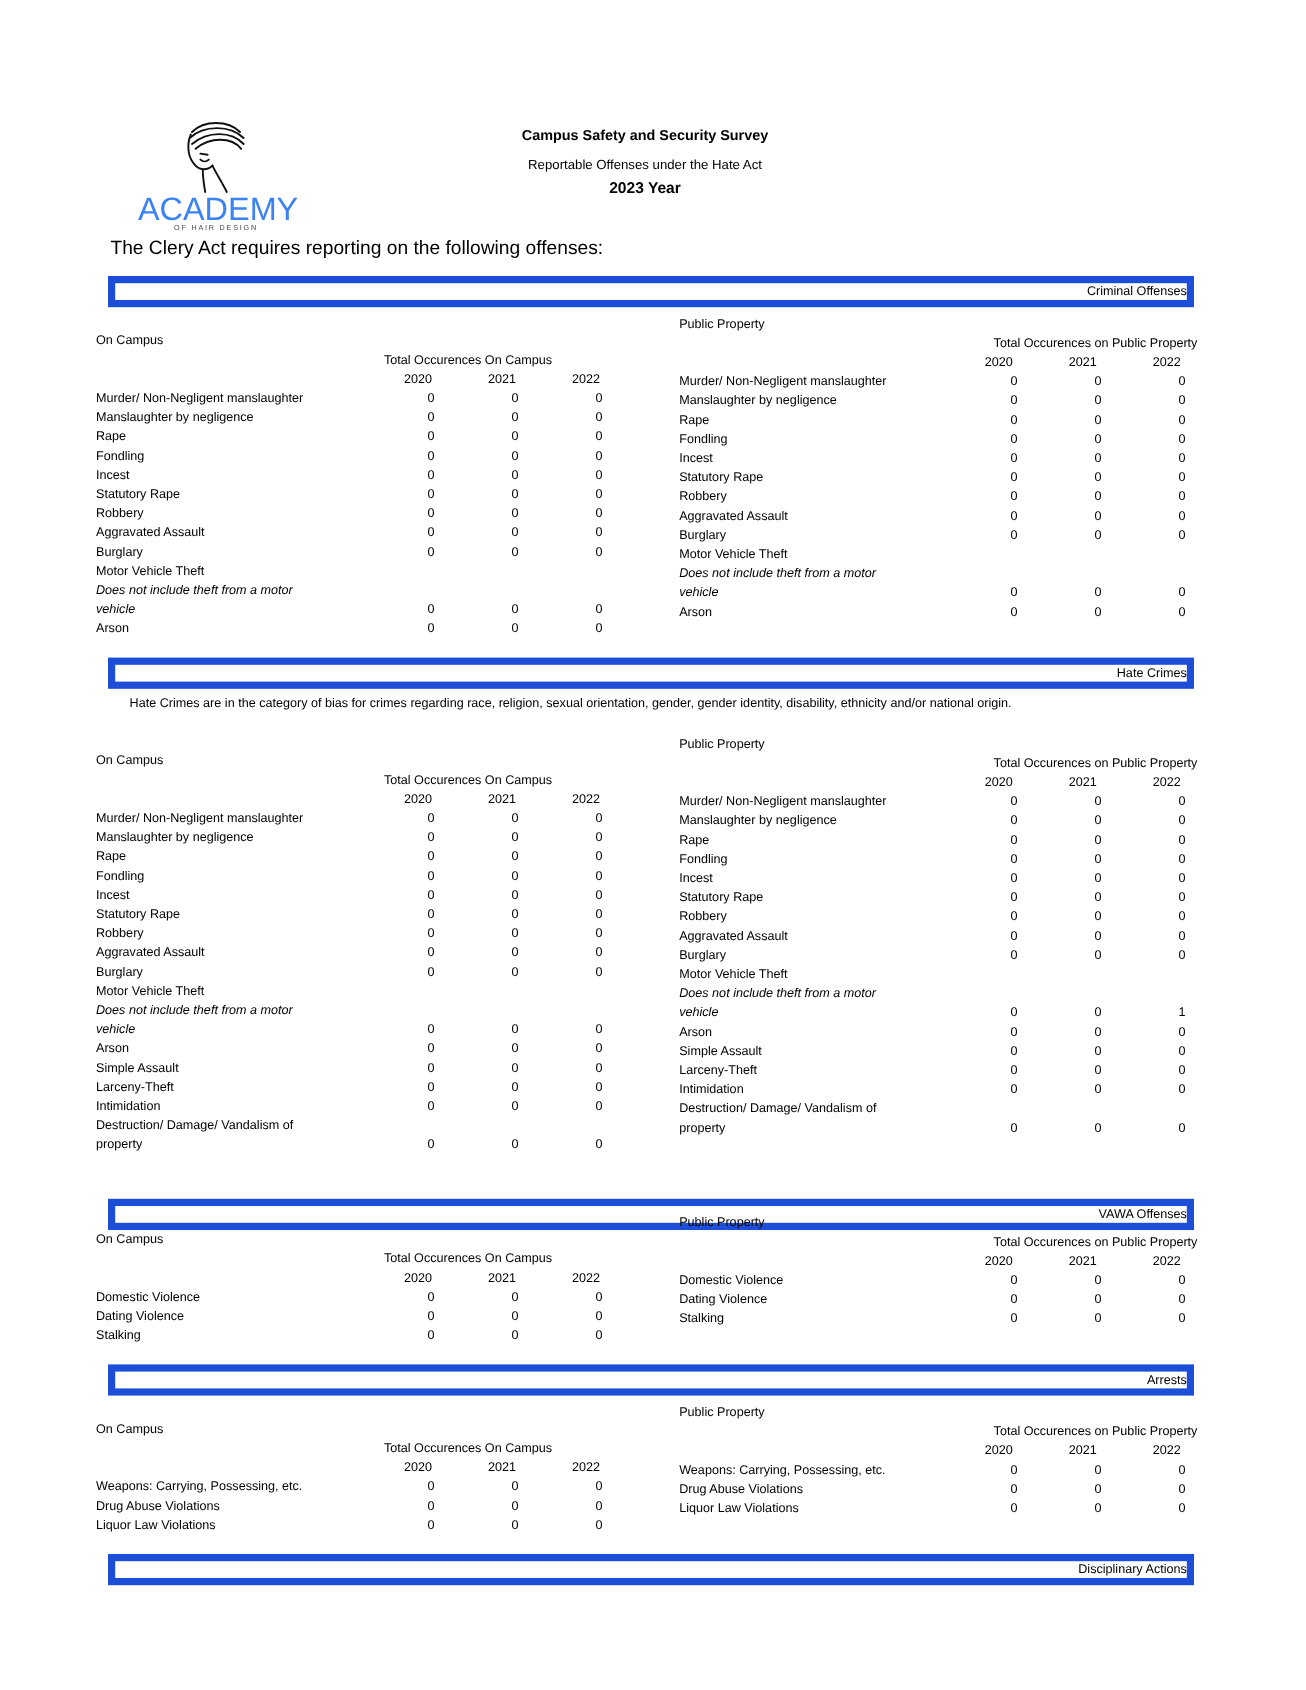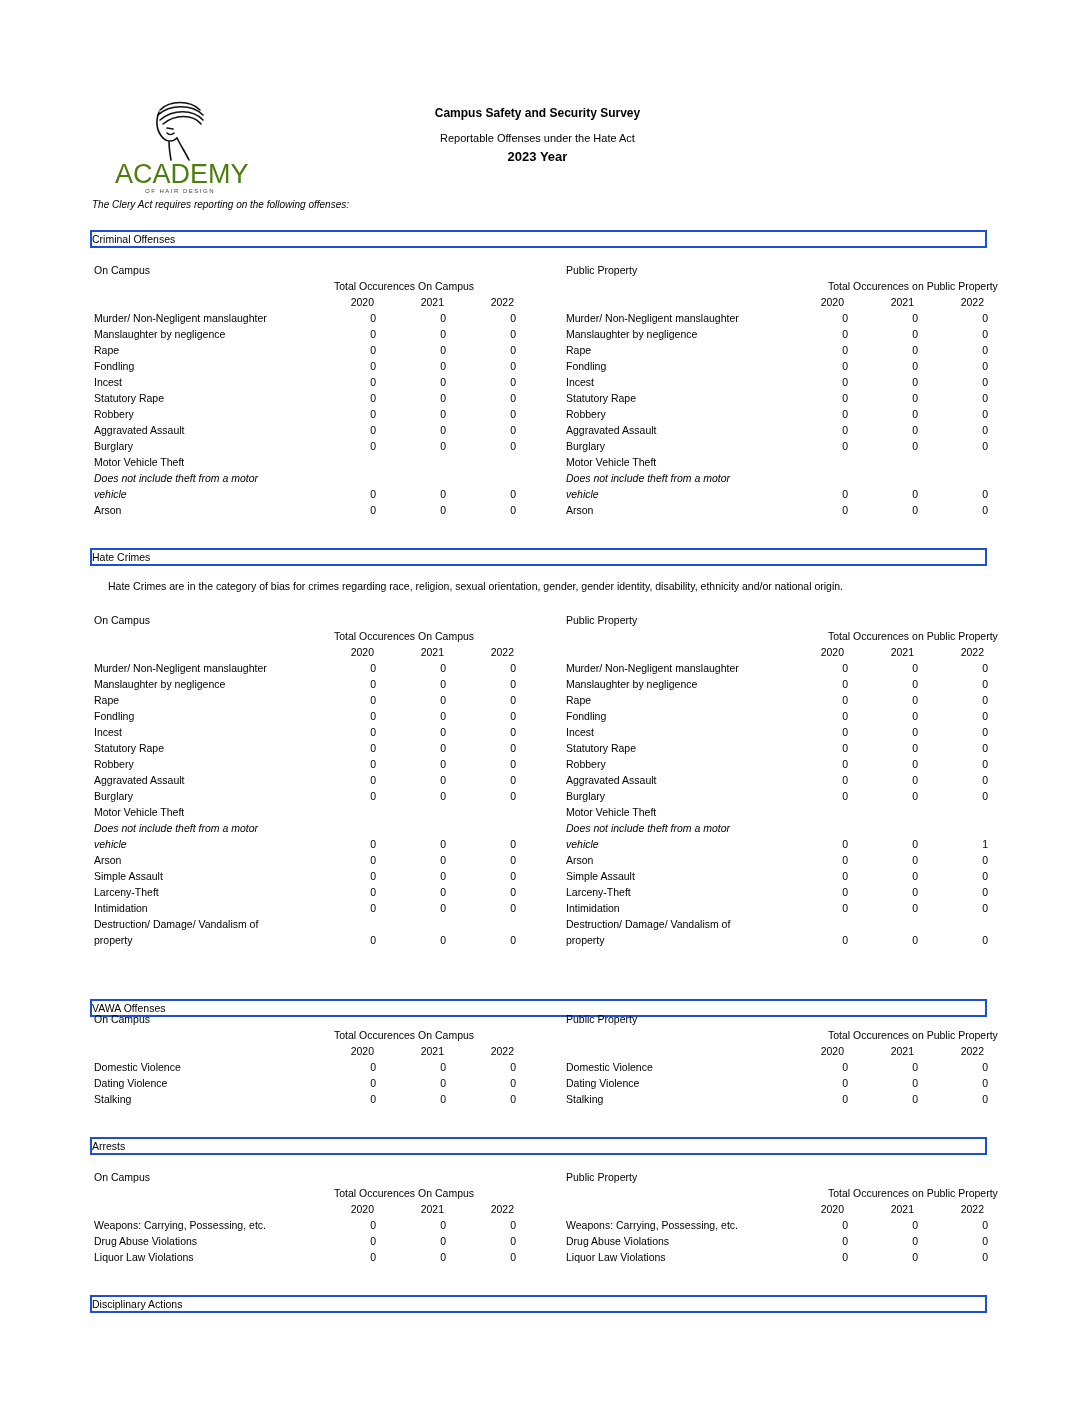--- a/index.html
+++ b/index.html
@@ -4,34 +4,34 @@
 <style>
   html, body { margin: 0; padding: 0; background: #ffffff; }
   body {
     width: 1088px; height: 1408px; position: relative; overflow: hidden;
     font-family: "Liberation Sans", sans-serif; color: #000;
     font-size: 11px;
   }
   .abs { position: absolute; }
   .logo { left: 115px; top: 98px; width: 130px; height: 102px; }
   .logo-word { position: absolute; left: 0; top: 62px; width: 130px; text-align: center;
-    font-family: "Liberation Sans", sans-serif; font-size: 27px; color: #4d7c0f; letter-spacing: 0px; line-height: 28px; }
+    font-family: "Liberation Sans", sans-serif; font-size: 27px; color: #3b82f6; letter-spacing: 0px; line-height: 28px; }
   .logo-sub { position: absolute; left: 0; top: 90px; width: 130px; text-align: center;
     font-size: 6px; letter-spacing: 1.5px; color: #444; }
   .title { left: 300px; width: 475px; text-align: center; font-weight: bold; }
   .t1 { top: 106px; font-size: 12px; }
   .t2 { top: 132px; font-size: 11px; font-weight: normal; }
   .t3 { top: 149px; font-size: 13px; }
-  .intro { left: 92px; top: 199px; font-size: 10px; font-style: italic; }
-  .band { left: 90px; width: 893px; height: 14px; border: 2px solid #1d4ed8; text-align: left;
+  .intro { left: 92px; top: 199px; font-size: 16px; }
+  .band { left: 90px; width: 893px; height: 14px; border: 6px solid #1d4ed8; text-align: right;
     font-size: 10.5px; line-height: 14px; box-sizing: content-box; }
   .note { left: 108px; font-size: 10.5px; }
   .sec { position: absolute; left: 0; width: 1088px; }
   .col { position: absolute; }
-  .col.left { left: 94px; width: 430px; }
+  .col.left { left: 80px; width: 430px; margin-top: 14px; }
   .col.right { left: 566px; width: 420px; }
   .row { position: relative; height: 16px; line-height: 16px; font-size: 10.5px; white-space: nowrap; }
   .row .lab { position: absolute; left: 0; }
   .row .lab.it { font-style: italic; text-align: center; }
   .v { position: absolute; width: 30px; text-align: right; }
   .left .v0 { left: 252px; } .left .v1 { left: 322px; } .left .v2 { left: 392px; }
   .right .v0 { left: 252px; } .right .v1 { left: 322px; } .right .v2 { left: 392px; }
   .left .yr0 { left: 240px; } .left .yr1 { left: 310px; } .left .yr2 { left: 380px; }
   .right .yr0 { left: 238px; } .right .yr1 { left: 308px; } .right .yr2 { left: 378px; }
   .yr { position: absolute; width: 40px; text-align: right; }

